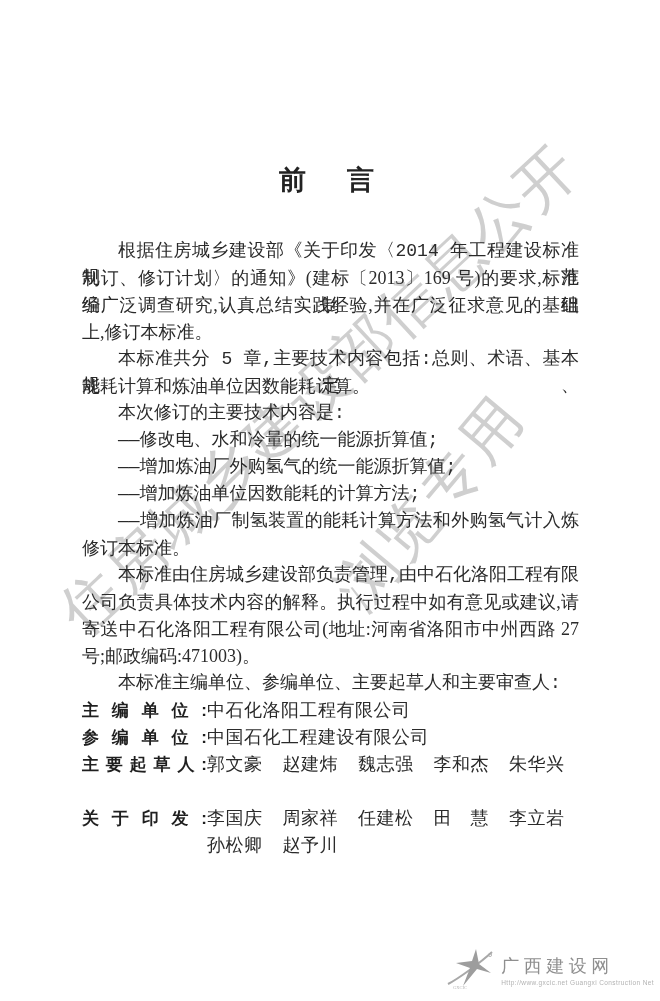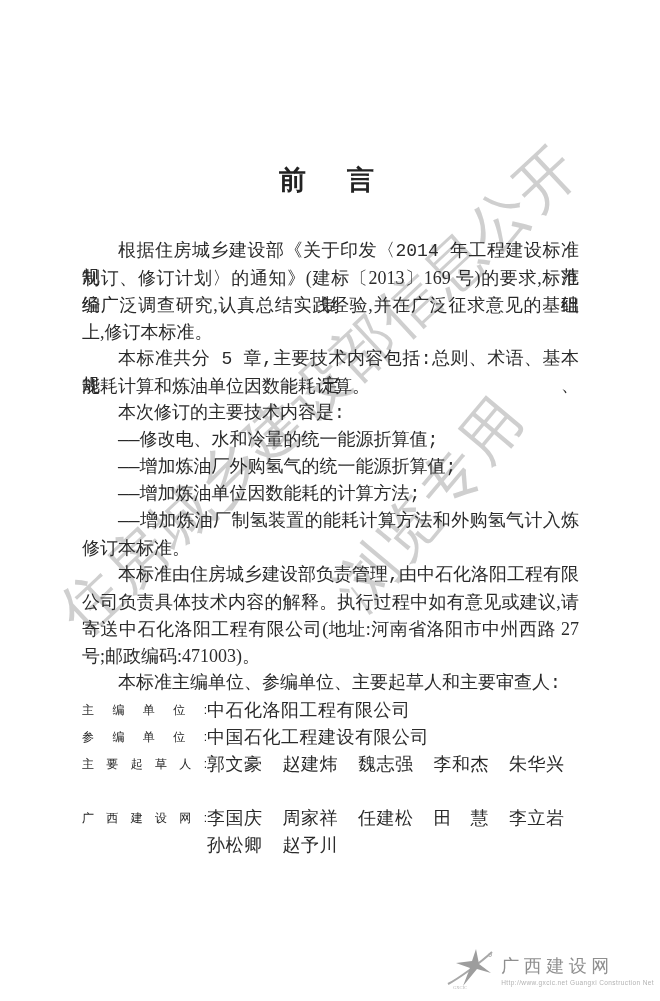--- a/index.html
+++ b/index.html
@@ -34,21 +34,21 @@
     font-size:18px;line-height:27px;
   }
   .line{height:27px;white-space:nowrap;}
   .line.full{white-space:normal;text-align:justify;text-align-last:justify;}
   .line.indent{text-indent:36px;font-family:Liberation Mono, monospace;}
   
   .credit-row{display:flex;height:27px;line-height:27px;}
   .credit-label{
     width:125px;flex:0 0 125px;
     font-family:"Liberation Sans","DejaVu Sans",sans-serif;
-    font-weight:normal;font-size:12px;
+    font-weight:bold;font-size:17px;
     text-align:justify;text-align-last:justify;color:#1f1f1f;
   }
   .credit-names{flex:1;white-space:nowrap;letter-spacing:.5px;}
   .credit-names .name{margin-right:20px;}
   .credit-names .name:last-child{margin-right:0;text-align:center;}
   
   .footer{
     position:absolute;z-index:2;right:6px;bottom:8px;
     display:flex;align-items:center;gap:7px;
   }
@@ -103,21 +103,21 @@
           <div class="credit-names"><span class="name">中国石化工程建设有限公司</span></div>
         </div>
         <div class="credit-row">
           <div class="credit-label">主要起草人:</div>
           <div class="credit-names"><span class="name">郭文豪</span><span class="name">赵建炜</span><span class="name">魏志强</span><span class="name">李和杰</span><span class="name">朱华兴</span></div>
         </div>
         <div class="credit-row">
           <div class="credit-label"></div>
         </div>
         <div class="credit-row">
-          <div class="credit-label">广西建设网:</div>
+          <div class="credit-label">关于印发:</div>
           <div class="credit-names"><span class="name">李国庆</span><span class="name">周家祥</span><span class="name">任建松</span><span class="name">田　慧</span><span class="name">李立岩</span></div>
         </div>
         <div class="credit-row">
           <div class="credit-label"></div>
           <div class="credit-names"><span class="name">孙松卿</span><span class="name">赵予川</span></div>
         </div>
       </div>
   </div>
 
   <div class="footer">

